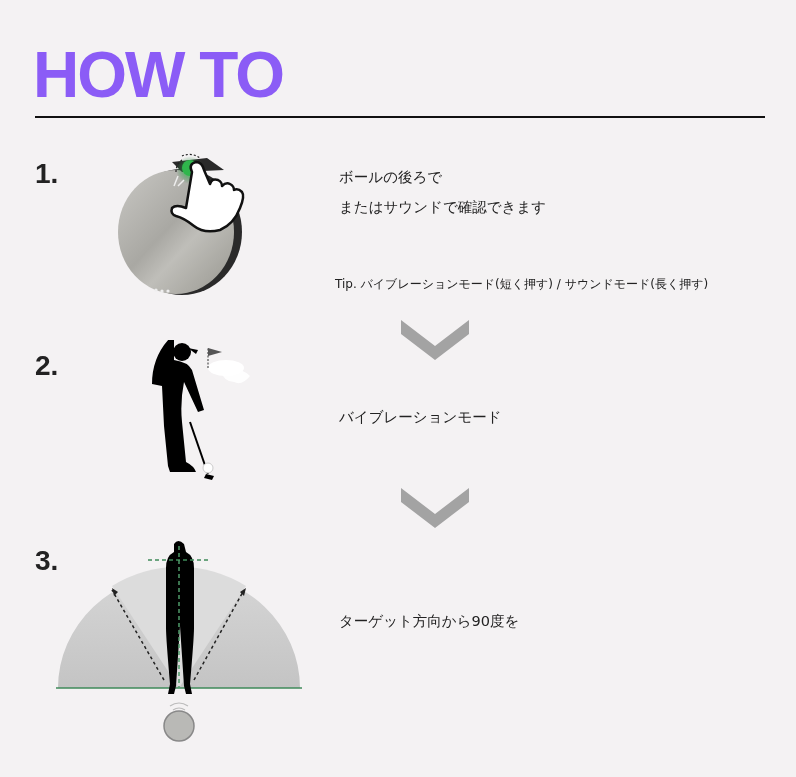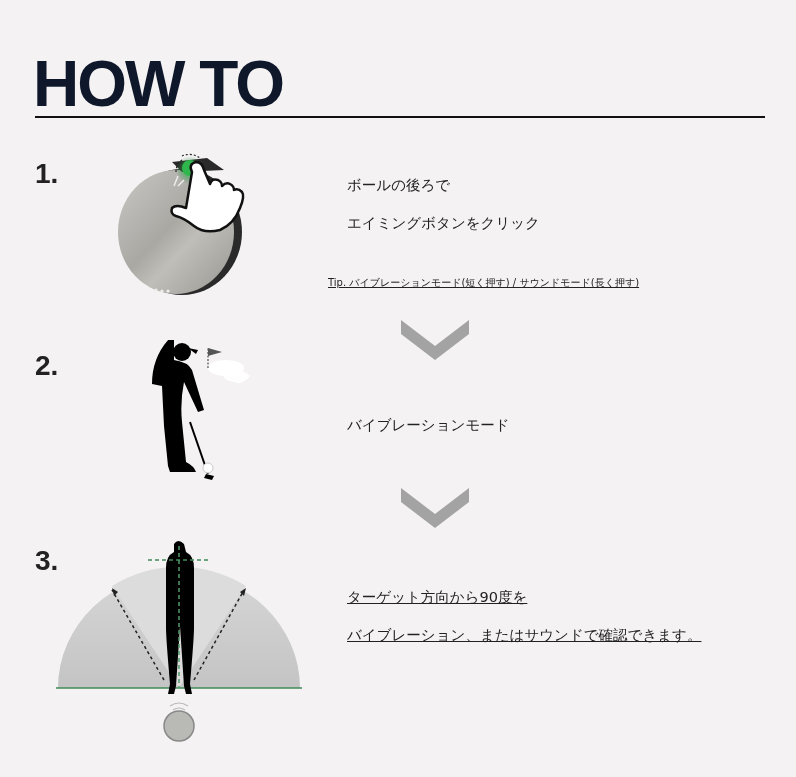--- a/index.html
+++ b/index.html
@@ -1,32 +1,32 @@
 <!DOCTYPE html>
 <html><head>
   <meta charset="utf-8">
   <style>
     html, body { margin: 0; padding: 0; }
     body {
       width: 796px; height: 777px; background: #f4f2f3; position: relative; overflow: hidden;
       font-family: "DejaVu Sans", sans-serif; color: #222;
     }
     .title {
-      position: absolute; left: 33px; top: 52px; margin: 0;
+      position: absolute; left: 33px; top: 43px; margin: 0;
       font-family: "Liberation Sans", sans-serif; font-weight: bold;
-      font-size: 64px; line-height: 64px; letter-spacing: -2px; color: #0f172a;
+      font-size: 64px; line-height: 64px; letter-spacing: -2px; color: #8b5cf6;
     }
     .title-rule { position: absolute; left: 35px; top: 116px; width: 730px; height: 2px; background: #111; }
     .step-num {
       position: absolute; font-family: "Liberation Sans", sans-serif; font-weight: bold;
       font-size: 28px; color: #222;
     }
     .step-text { position: absolute; left: 335px; font-size: 14.5px; line-height: 26px; color: #222; white-space: nowrap; }
-    .step-text div { margin: 12px; }
-    .tip { position: absolute; left: 328px; top: 276px; font-size: 10px; color: #222; white-space: nowrap; text-decoration: underline; }
+    .step-text div { margin: 4px; }
+    .tip { position: absolute; left: 335px; top: 276px; font-size: 12px; color: #222; white-space: nowrap; }
     .illus { position: absolute; }
     .chevron { position: absolute; left: 401px; width: 68px; height: 40px; }
   </style>
 </head>
 <body>
 
 <h1 class="title">HOW TO</h1>
 <div class="title-rule"></div>
 
 <div class="step-num" style="left:35px; top:158px;">1.</div>
@@ -53,21 +53,21 @@
     <circle cx="44" cy="138" r="1.6" fill="#eee"></circle>
       <circle cx="50" cy="139" r="1.6" fill="#eee"></circle>
       <circle cx="56" cy="139" r="1.6" fill="#eee"></circle>
     <path d="M64 20 a14 14 0 0 1 6 -12" stroke="#222" stroke-width="1.2" stroke-dasharray="2 2" fill="none"></path>
     <path d="M70 4 a18 18 0 0 1 18 2" stroke="#222" stroke-width="1.2" stroke-dasharray="2 2" fill="none"></path>
     <path d="M80 20 q-4 -8 4 -10 q6 0 8 8 l6 14 q2 -6 8 -4 q4 2 4 6 q4 -4 8 -2 q4 2 4 6 q4 -2 8 2 q3 4 -2 16 q-6 16 -20 22 q-16 4 -26 -4 q-10 -8 -18 -10 q-6 -2 -4 -8 q4 -4 14 0 z" fill="#fff" stroke="#111" stroke-width="2.5" stroke-linejoin="round"></path>
   </svg>
 </div>
 <div class="step-text" style="top:160px;">
   <div>ボールの後ろで</div>
-  <div>エイミングボタンをクリック</div>
+  <div>またはサウンドで確認できます</div>
 </div>
 <div class="tip">Tip. バイブレーションモード(短く押す) / サウンドモード(長く押す)</div>
 
 <svg class="chevron" style="top:320px;" viewBox="0 0 68 40">
   <polygon points="0,0 34,26 68,0 68,14 34,40 0,14" fill="#a3a3a3"></polygon>
 </svg>
 
 <div class="step-num" style="left:35px; top:350px;">2.</div>
 <div class="illus" style="left:130px; top:340px; width:120px; height:150px;">
   <svg width="120" height="150" viewBox="0 0 120 150">
@@ -108,16 +108,15 @@
     <line x1="138" y1="142" x2="188" y2="52" stroke="#222" stroke-width="1.5" stroke-dasharray="3 3"></line>
     <polygon points="190,50 184,54 188,58" fill="#222"></polygon>
     <path d="M118 6 q4 -6 10 0 l2 8 q8 4 8 16 l0 60 q0 10 -4 56 l2 10 l-6 0 l-2 -8 l-4 -60 l-4 60 l-2 8 l-6 0 l2 -10 q-4 -46 -4 -56 l0 -60 q0 -12 8 -16 z" fill="#000"></path>
     <line x1="92" y1="22" x2="154" y2="22" stroke="#3f8a5a" stroke-width="1.5" stroke-dasharray="4 3"></line>
     <line x1="123" y1="8" x2="123" y2="150" stroke="#4f9a6a" stroke-width="1.5" stroke-dasharray="4 3"></line>
     <path d="M114 168 q9 -6 18 0" stroke="#bbb" stroke-width="1.2" fill="none"></path>
     <path d="M117 172 q6 -4 12 0" stroke="#bbb" stroke-width="1.2" fill="none"></path>
     <circle cx="123" cy="188" r="15" fill="#b9b9b6" stroke="#888" stroke-width="1.5"></circle>
   </svg>
 </div>
-<div class="step-text" style="top:572px;text-decoration:underline;">
+<div class="step-text" style="top:604px;">
   <div>ターゲット方向から90度を</div>
-  <div>バイブレーション、またはサウンドで確認できます。</div>
 </div>
 
 </body></html>

